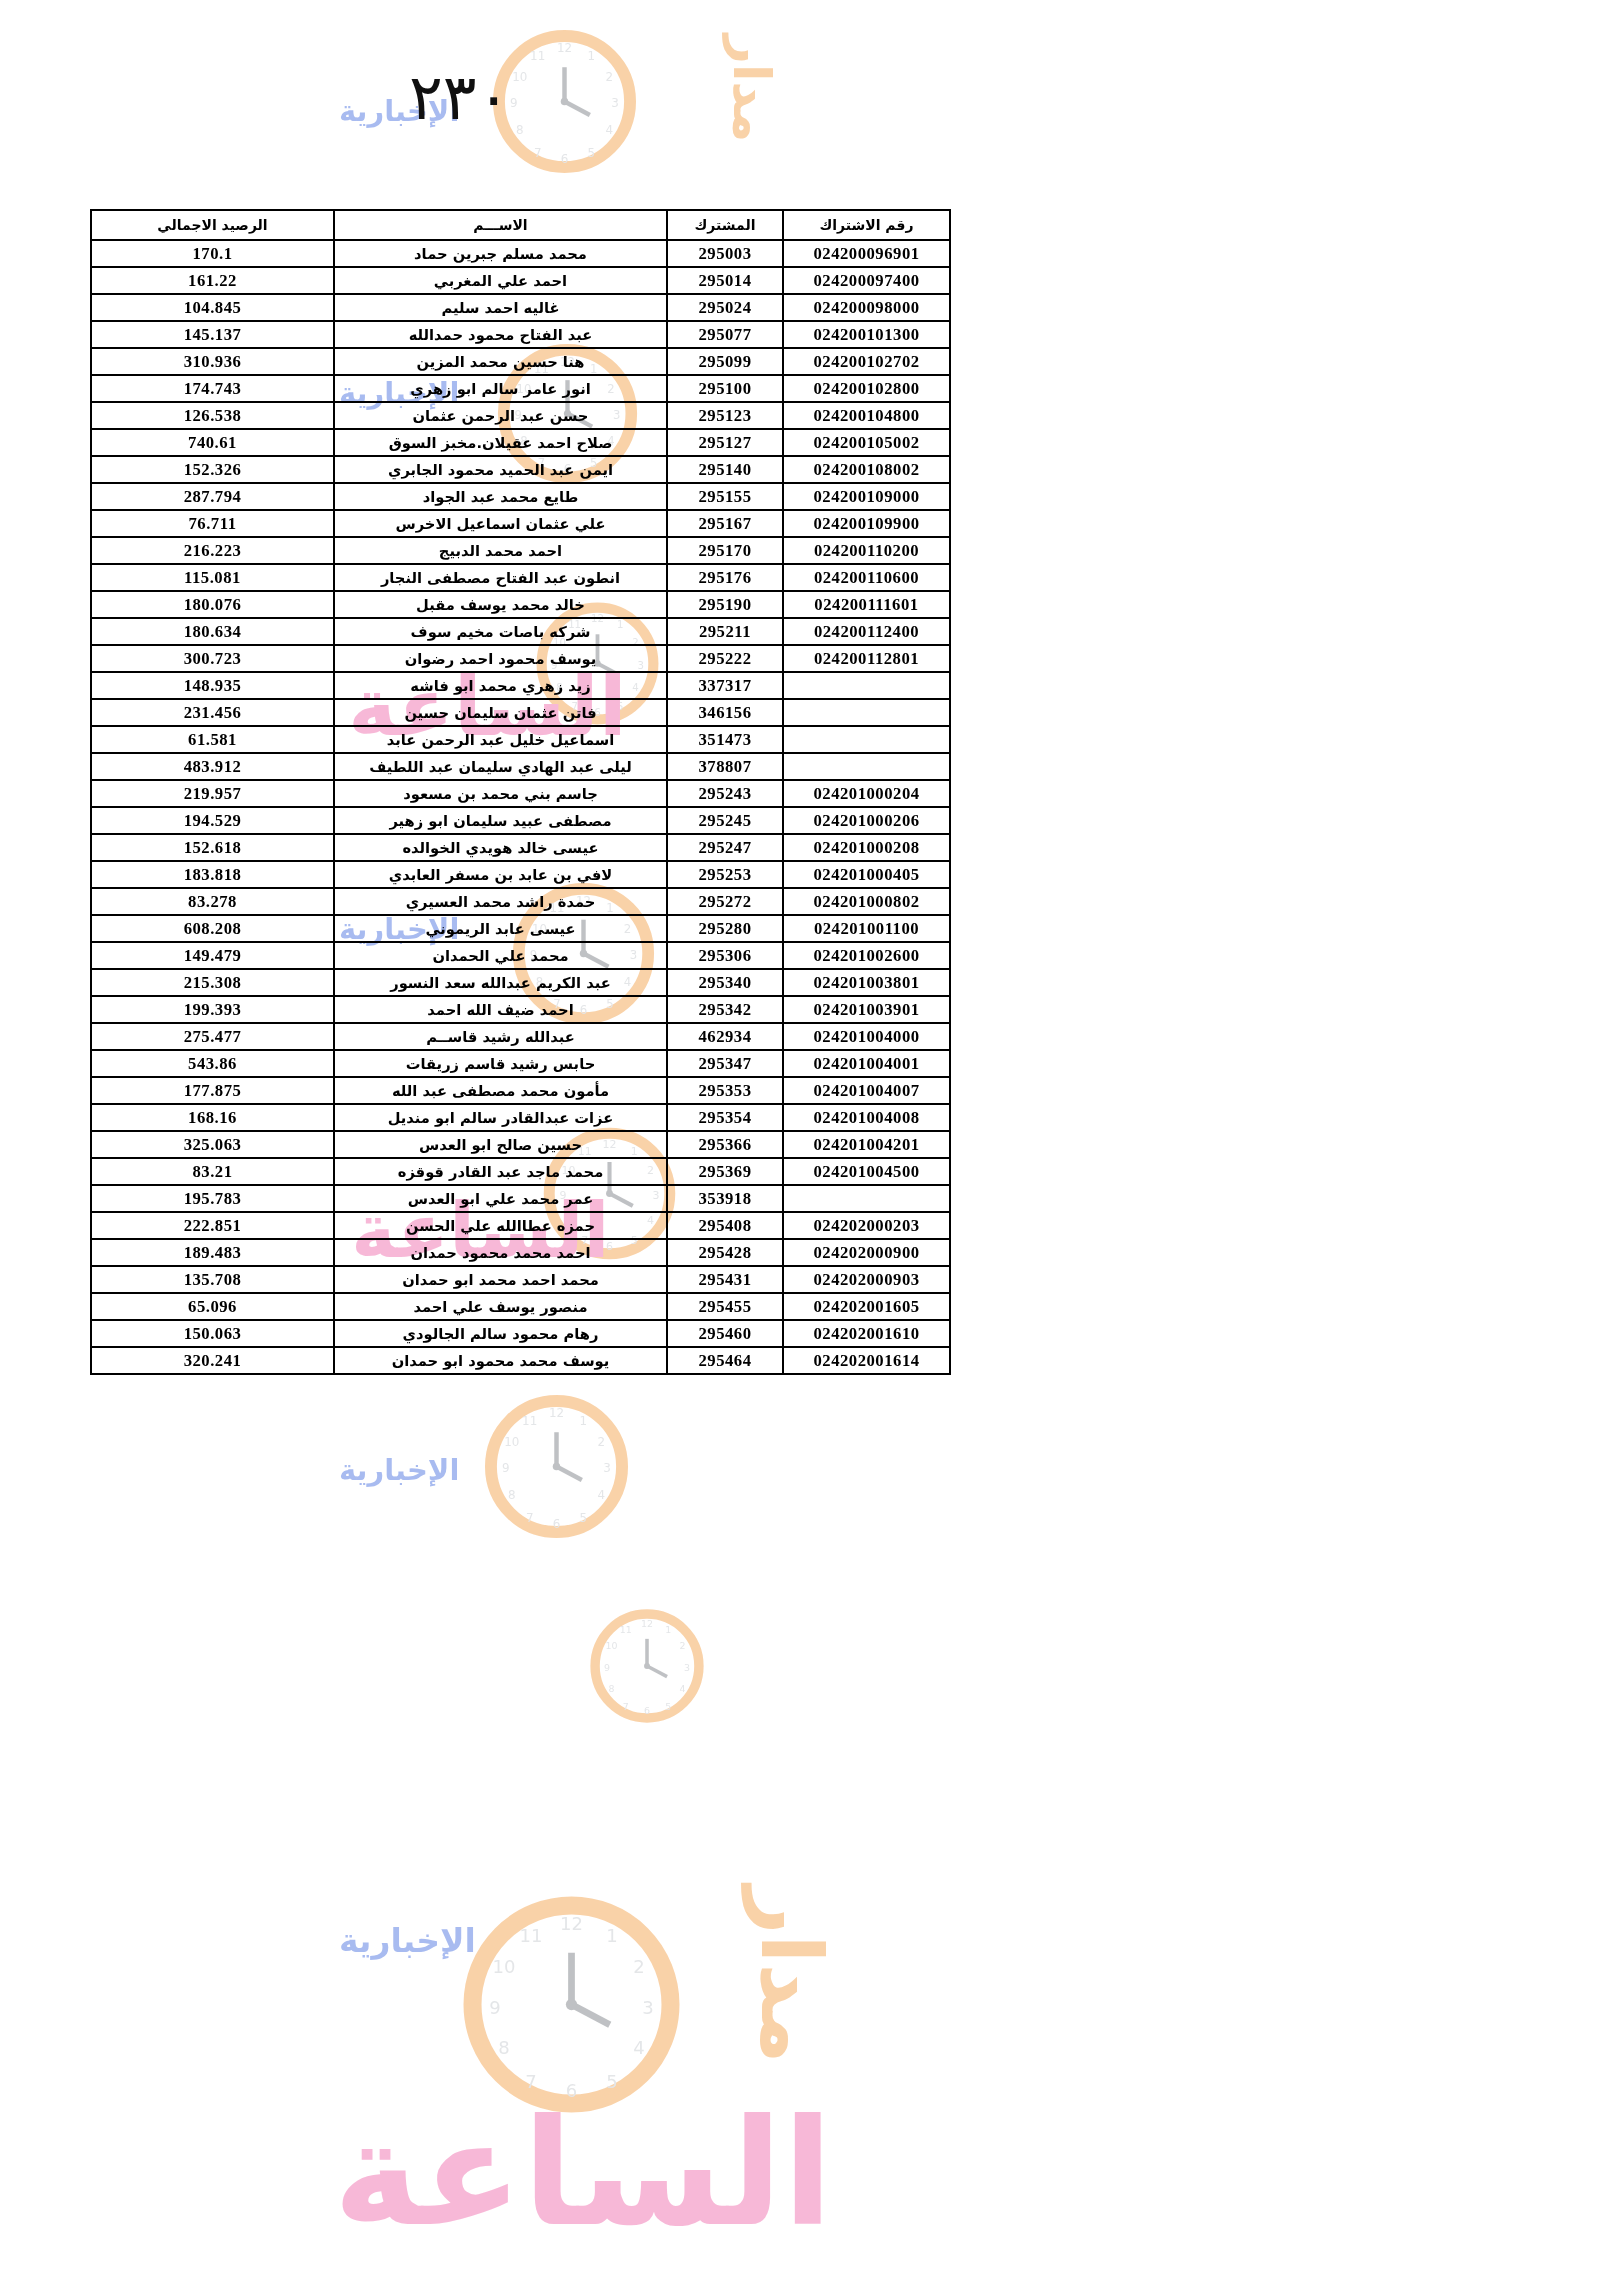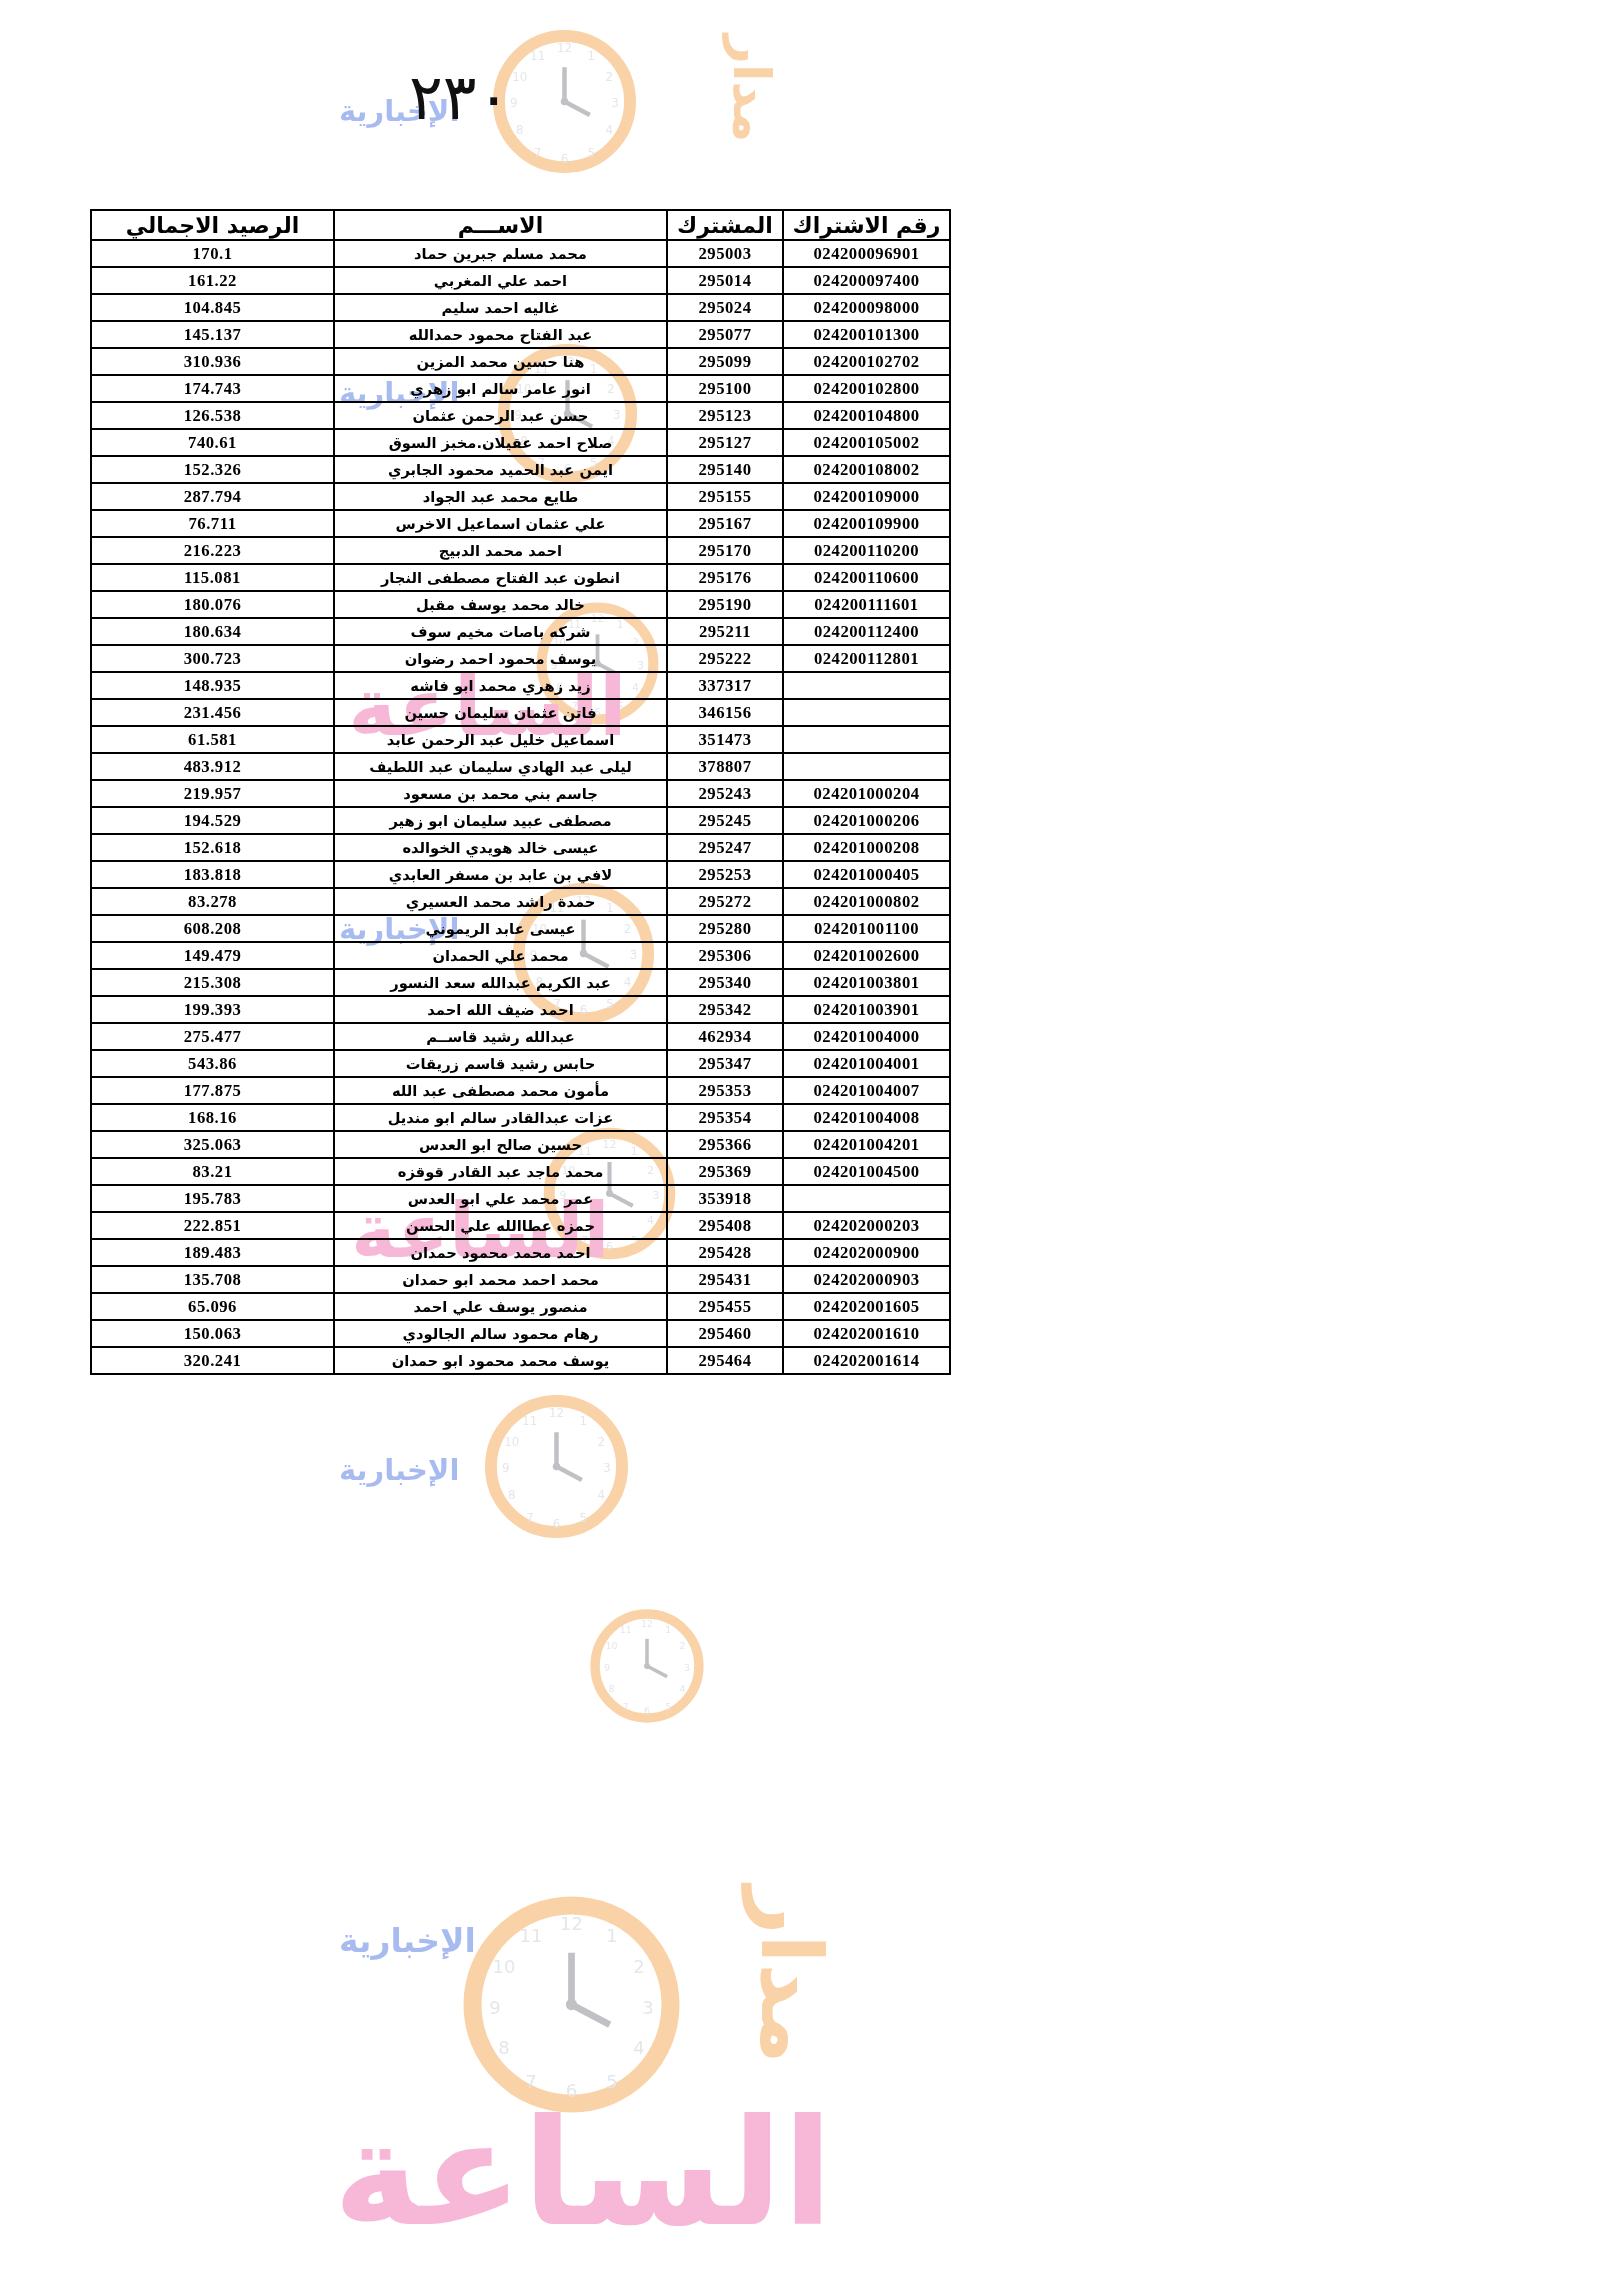--- a/index.html
+++ b/index.html
@@ -36,21 +36,21 @@
   }
   .table-wrap { position:absolute; top:209px; left:90px; width:859px; }
   table.subscribers {
     width:100%; border-collapse:collapse; direction:rtl;
     border:2.9px solid #000; table-layout:fixed; background:transparent;
   }
   .subscribers th, .subscribers td {
     border:2px solid #000; text-align:center; vertical-align:middle;
     font-weight:bold; padding:1px 5.9px; overflow:hidden; white-space:nowrap;
   }
-  .subscribers th { height:30px; font-size:22px; }
+  .subscribers th { height:30px; font-size:14px; }
   .subscribers td { height:27px; }
   .cell-name { font-size:14.7px; font-family:"DejaVu Sans", sans-serif; }
   .cell-num  { font-size:16.7px; font-family:"Liberation Serif", serif; letter-spacing:0.5px; }
   .col-subscription { width:167px; }
   .col-subscriber   { width:116px; }
   .col-name         { width:333px; }
   .col-balance      { width:243px; }
 </style>
 </head>
 <body>

